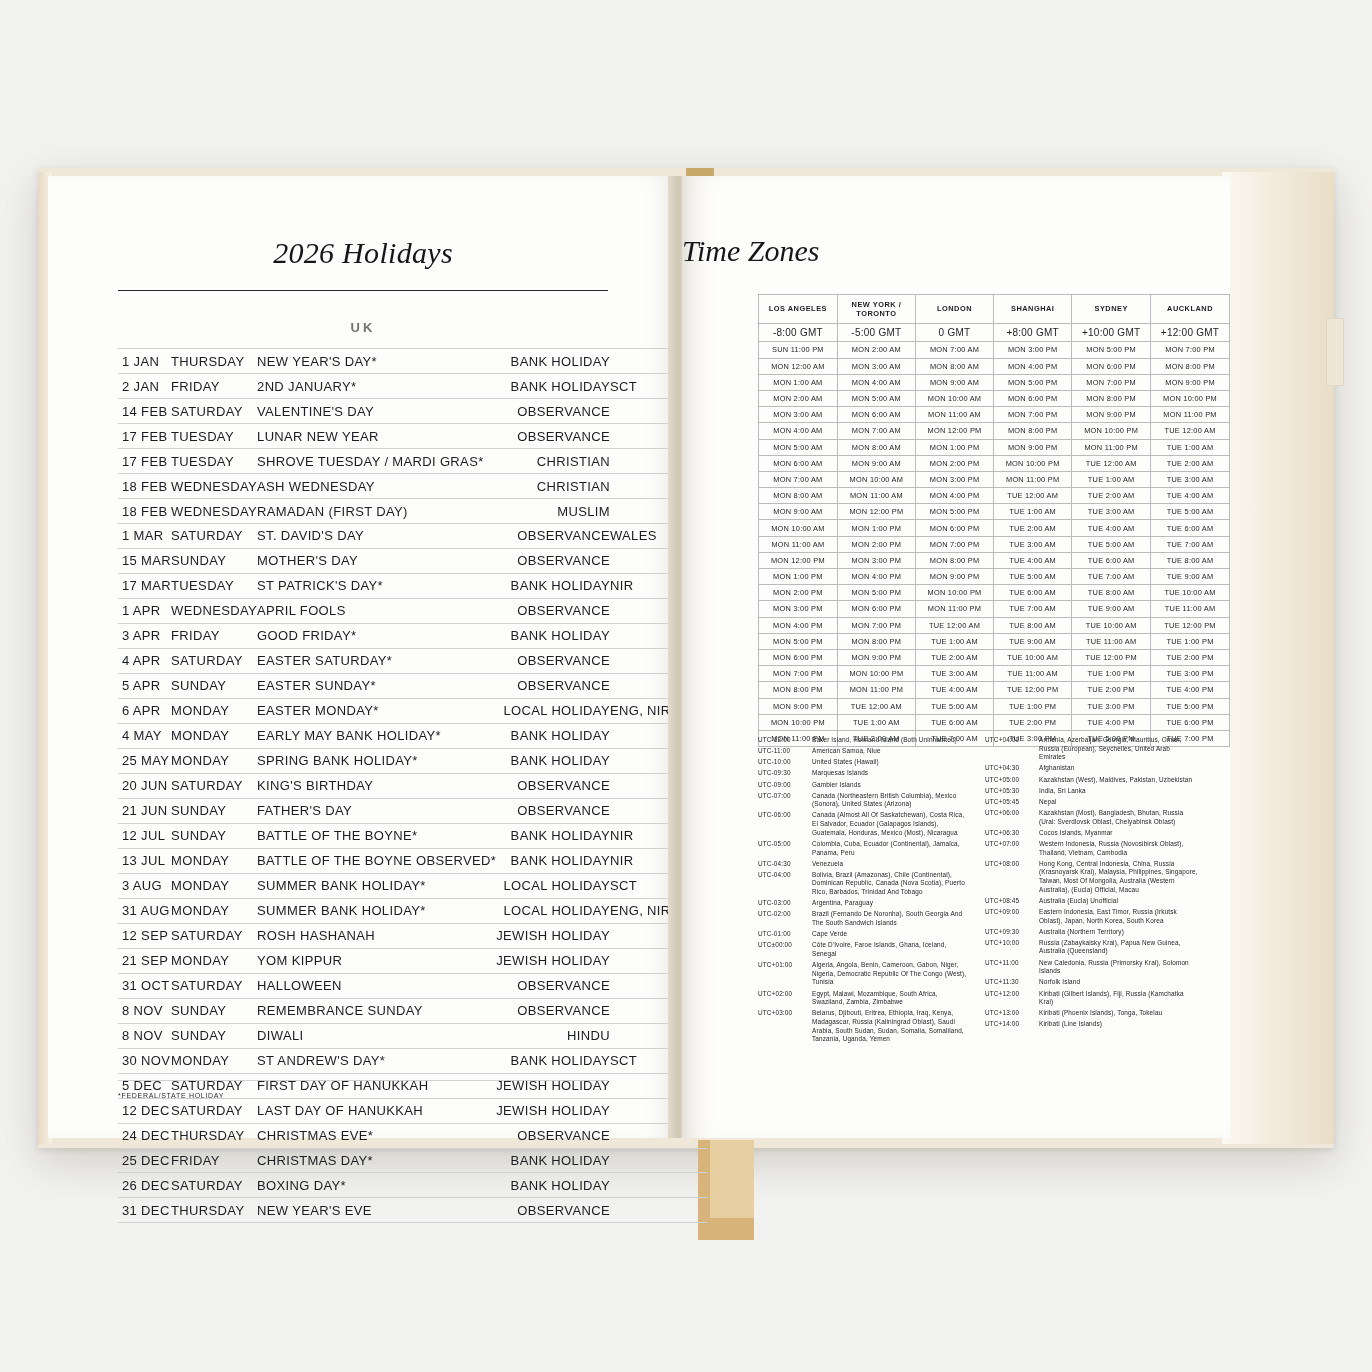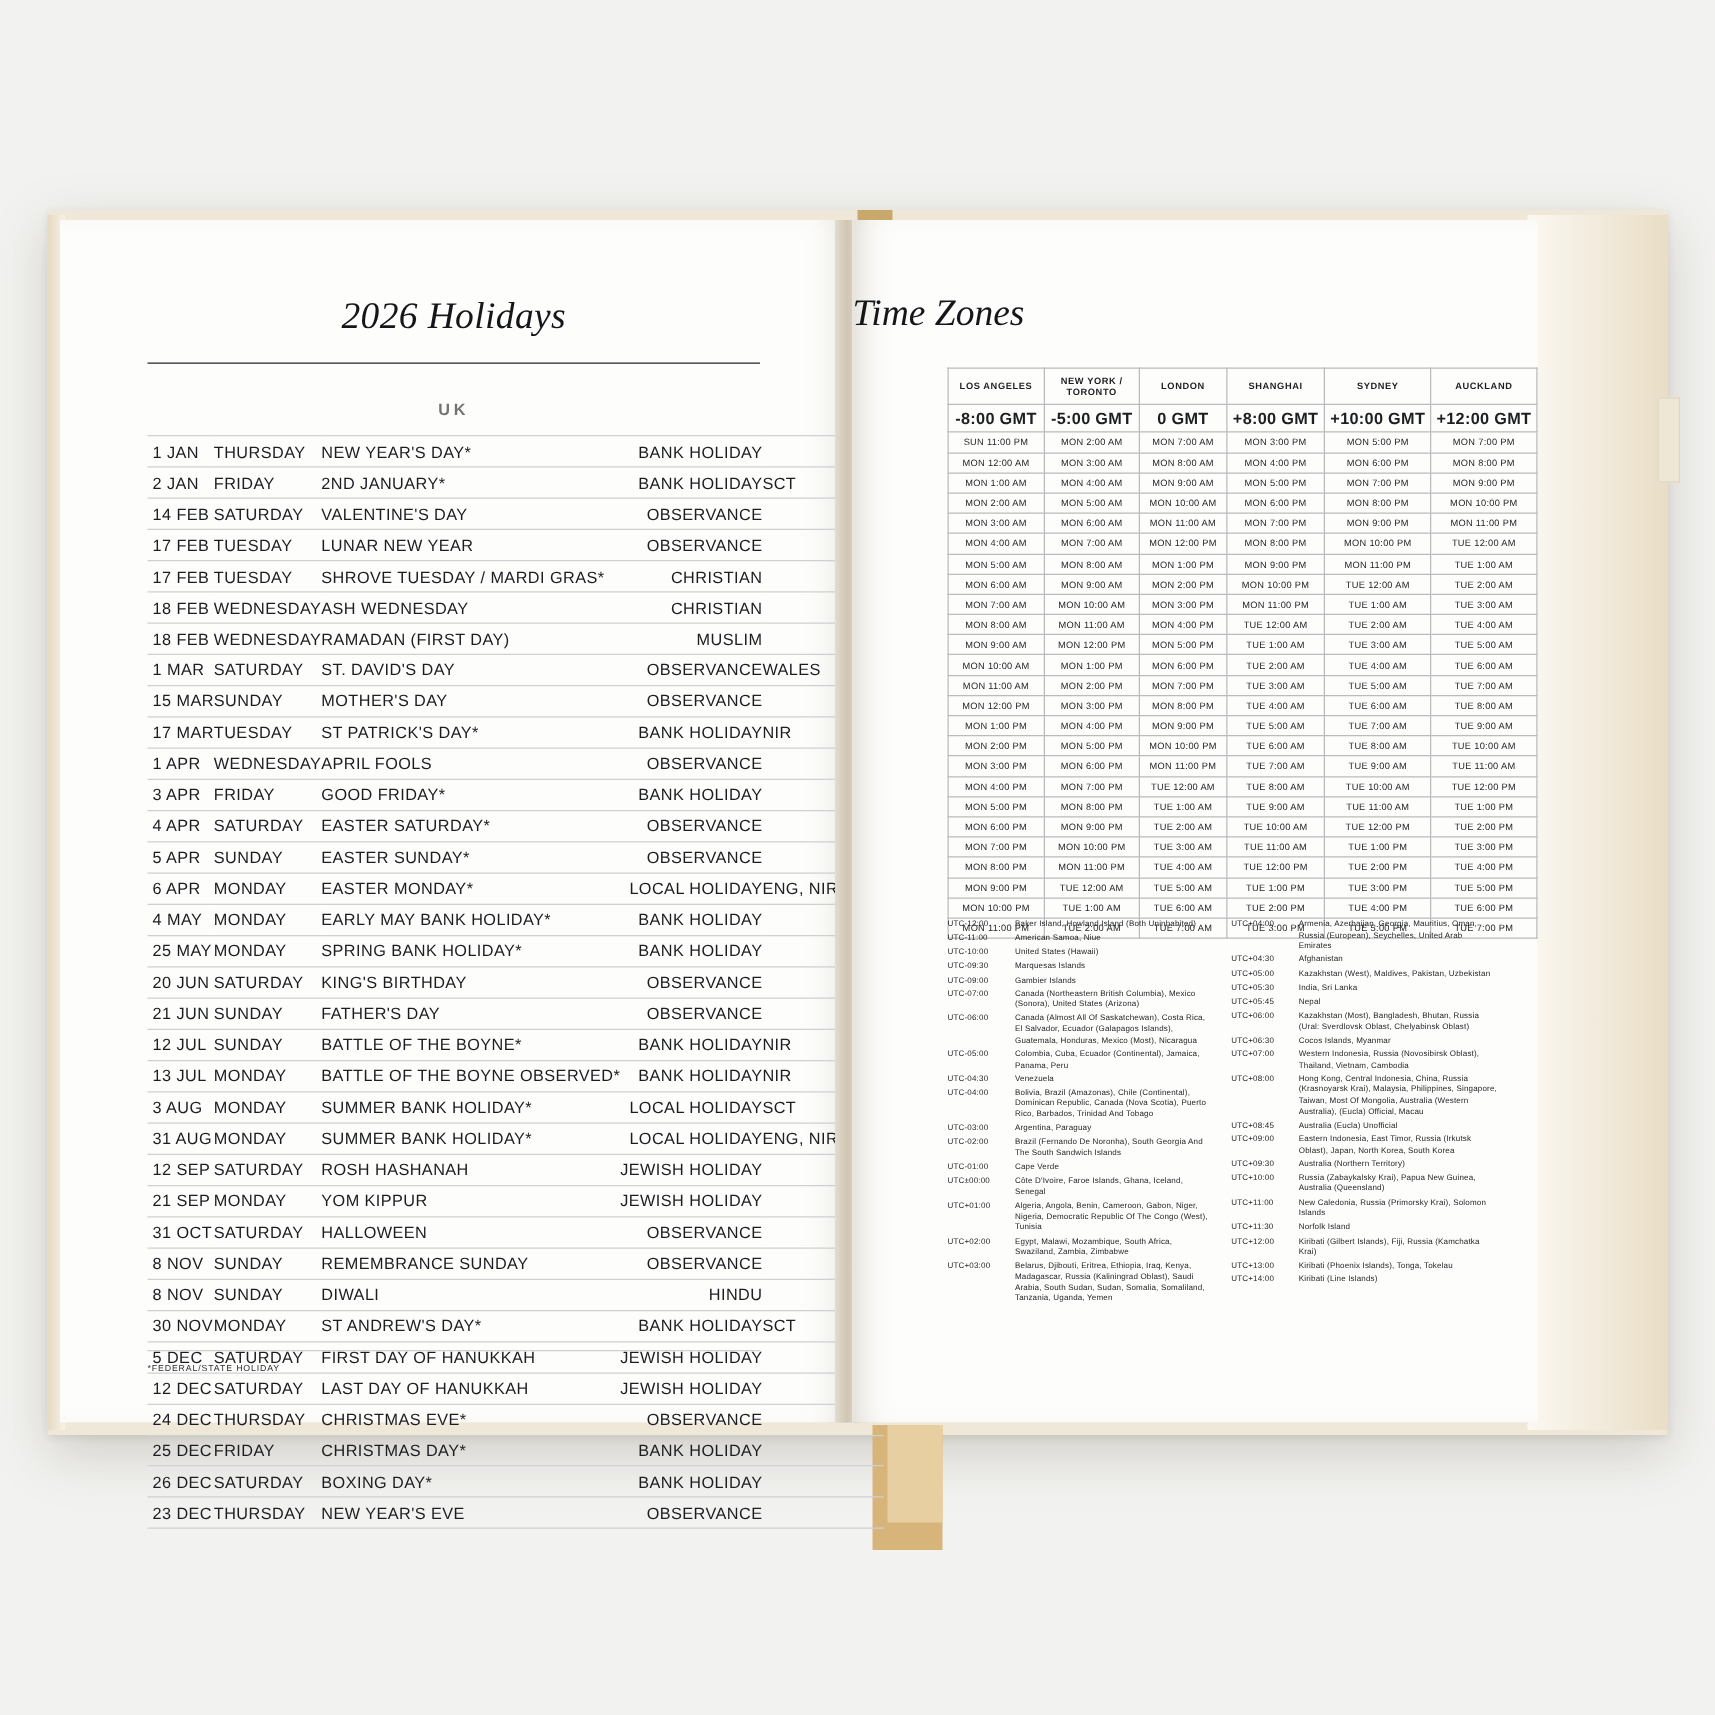--- a/index.html
+++ b/index.html
@@ -69,21 +69,21 @@
   .tz-title{
     position:absolute;left:0;top:58px;width:548px;text-align:left;
     font-family:"Liberation Serif", serif;font-style:italic;font-size:30px;color:#14161a;
   }
   table.tz{
     position:absolute;left:76px;top:118px;border-collapse:collapse;
     font-size:7.4px;color:#1c1e22;letter-spacing:.25px;text-align:center;
   }
   table.tz th,table.tz td{border:.6px solid #b9bbbd;padding:3.1px 4px;white-space:nowrap;}
   table.tz th{font-size:7.4px;font-weight:700;letter-spacing:.5px;line-height:1.25;height:22px;}
-  table.tz tr.gmt td{font-weight:700;font-size:13px;}
+  table.tz tr.gmt td{font-weight:400;font-size:10px;}
   .col-w{width:72px;}
 
   .utc-wrap{position:absolute;left:76px;top:560px;width:440px;display:flex;gap:14px;}
   .utc-col{width:213px;}
   .utc-row{display:flex;font-size:6.4px;color:#1b1d21;line-height:1.35;margin-bottom:2.5px;letter-spacing:.15px;}
   .utc-key{width:54px;flex:0 0 54px;}
   .utc-val{flex:1;}
 </style>
 </head>
 <body>
@@ -335,21 +335,21 @@
             <td class="c-reg"></td>
           </tr>
           <tr>
             <td class="c-date">26 DEC</td>
             <td class="c-day">SATURDAY</td>
             <td class="c-name">BOXING DAY*</td>
             <td class="c-type">BANK HOLIDAY</td>
             <td class="c-reg"></td>
           </tr>
           <tr>
-            <td class="c-date">23 DEC</td>
+            <td class="c-date">31 DEC</td>
             <td class="c-day">THURSDAY</td>
             <td class="c-name">NEW YEAR'S EVE</td>
             <td class="c-type">OBSERVANCE</td>
             <td class="c-reg"></td>
           </tr>
         </tbody>
       </table>
     <div class="foot-rule"></div>
     <div class="footnote">*FEDERAL/STATE HOLIDAY</div>
   </div>

